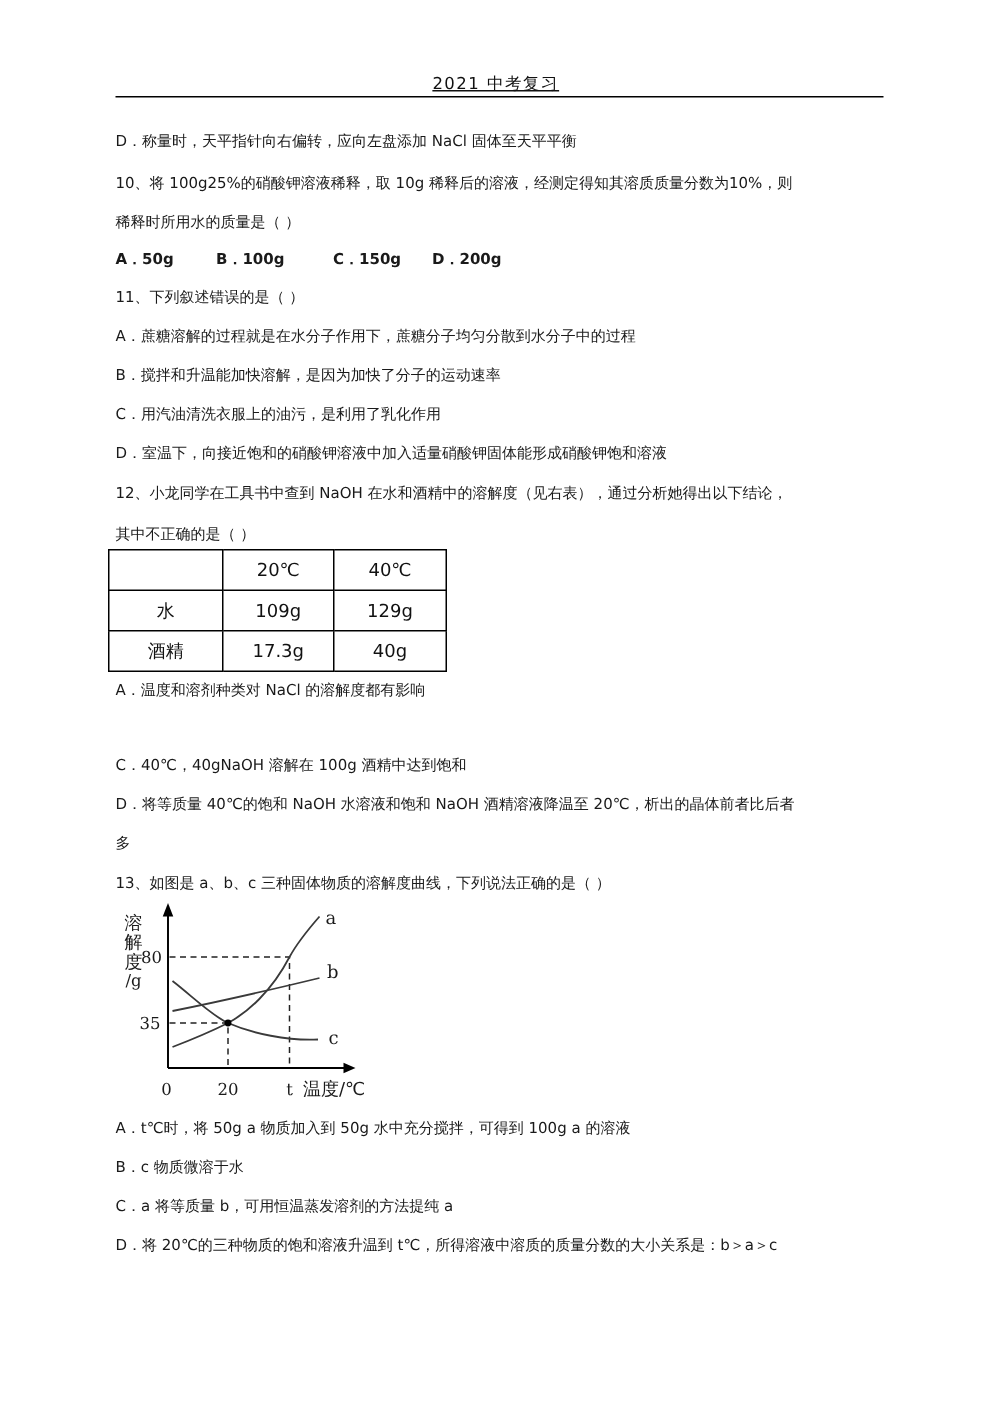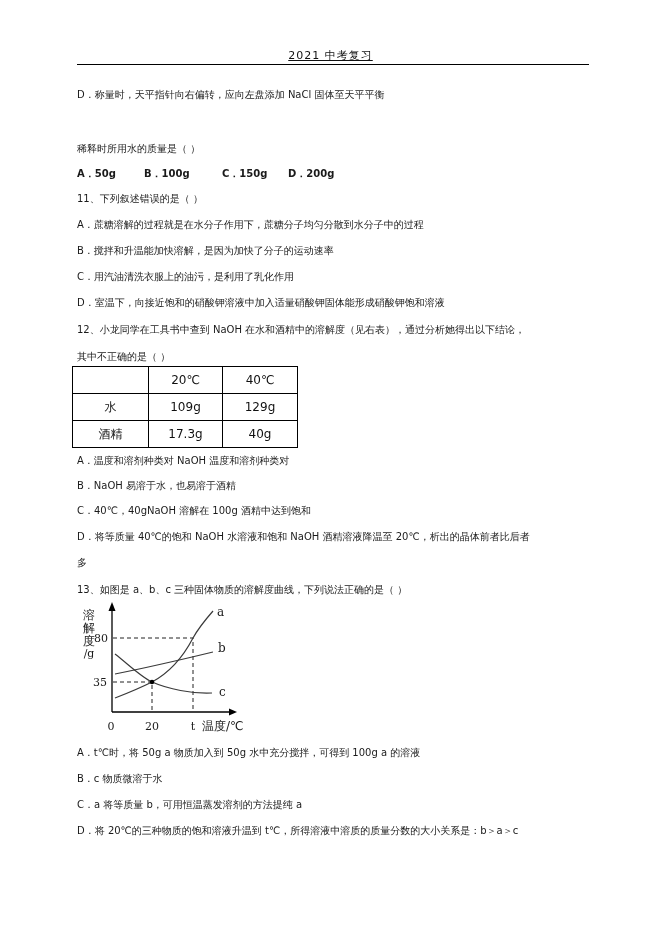--- a/index.html
+++ b/index.html
@@ -47,20 +47,21 @@
 </head>
 <body>
 
 <div class="page">
 
   <div class="doc-title">2021 中考复习</div>
   <div class="header-rule"></div>
 
   <div class="line" style="top:87px">D．称量时，天平指针向右偏转，应向左盘添加 NaCl 固体至天平平衡</div>
 
+  <div class="line" style="top:115px">10、将 100g25%的硝酸钾溶液稀释，取 10g 稀释后的溶液，经测定得知其溶质质量分数为10%，则</div>
   <div class="line" style="top:141px">稀释时所用水的质量是（      ）</div>
   <div class="line opt-row" style="top:166px">
     <span style="left:0px">A．50g</span>
     <span style="left:67px">B．100g</span>
     <span style="left:145px">C．150g</span>
     <span style="left:211px">D．200g</span>
   </div>
 
   <div class="line" style="top:191px">11、下列叙述错误的是（      ）</div>
   <div class="line" style="top:217px">A．蔗糖溶解的过程就是在水分子作用下，蔗糖分子均匀分散到水分子中的过程</div>
@@ -84,22 +85,21 @@
       <td>129g</td>
     </tr>
     <tr>
       <td>酒精</td>
       <td>17.3g</td>
       <td>40g</td>
     </tr>
   </tbody>
     </table>
 
-  <div class="line" style="top:453px">A．温度和溶剂种类对 NaOH 温度和溶剂种类对</div>
-  <div class="line" style="top:478px">B．NaOH 易溶于水，也易溶于酒精</div>
+  <div class="line" style="top:453px">A．温度和溶剂种类对 NaCl 的溶解度都有影响</div>
   <div class="line" style="top:503px">C．40℃，40gNaOH 溶解在 100g 酒精中达到饱和</div>
   <div class="line" style="top:529px">D．将等质量 40℃的饱和 NaOH 水溶液和饱和 NaOH 酒精溶液降温至 20℃，析出的晶体前者比后者</div>
   <div class="line" style="top:555px">多</div>
 
   <div class="line" style="top:582px">13、如图是 a、b、c 三种固体物质的溶解度曲线，下列说法正确的是（      ）</div>
 
   <svg style="position:absolute;left:75px;top:600px;" width="170" height="138" viewBox="75 600 170 138">
 
     <line x1="112" y1="608" x2="112" y2="712" stroke="#000" stroke-width="1.3"></line>
     <polygon points="112,602 108.5,611 115.5,611" fill="#000"></polygon>

